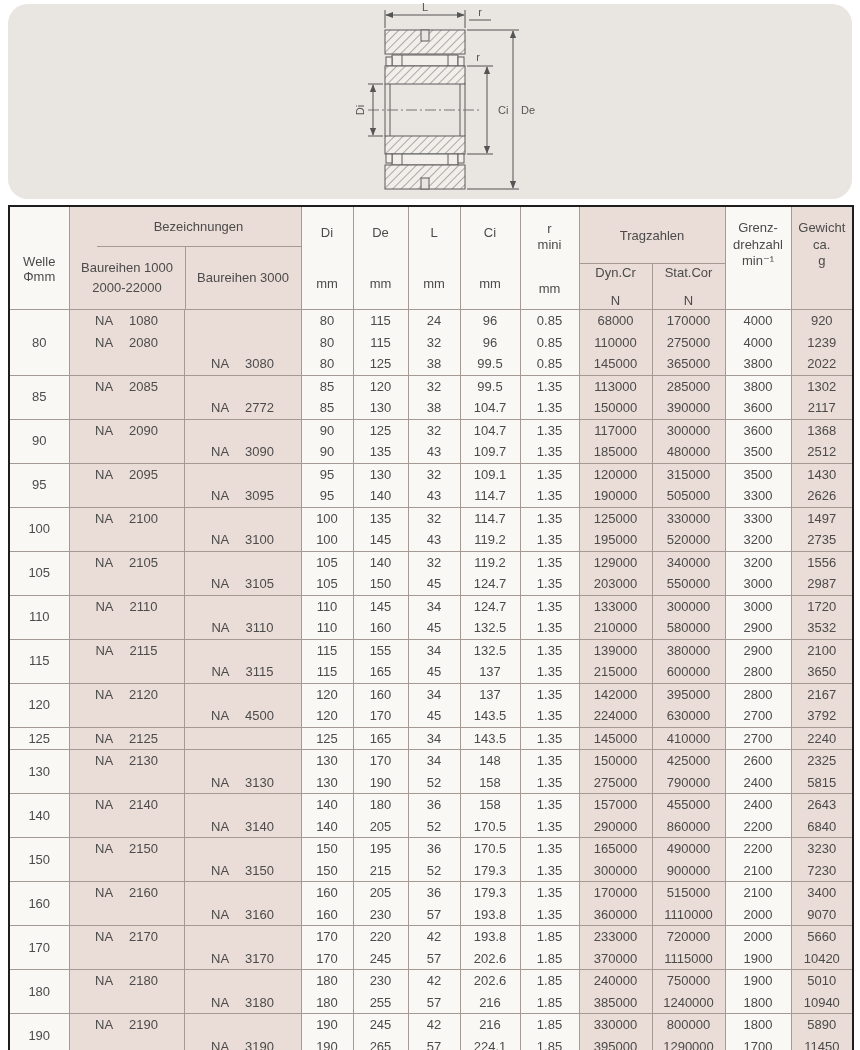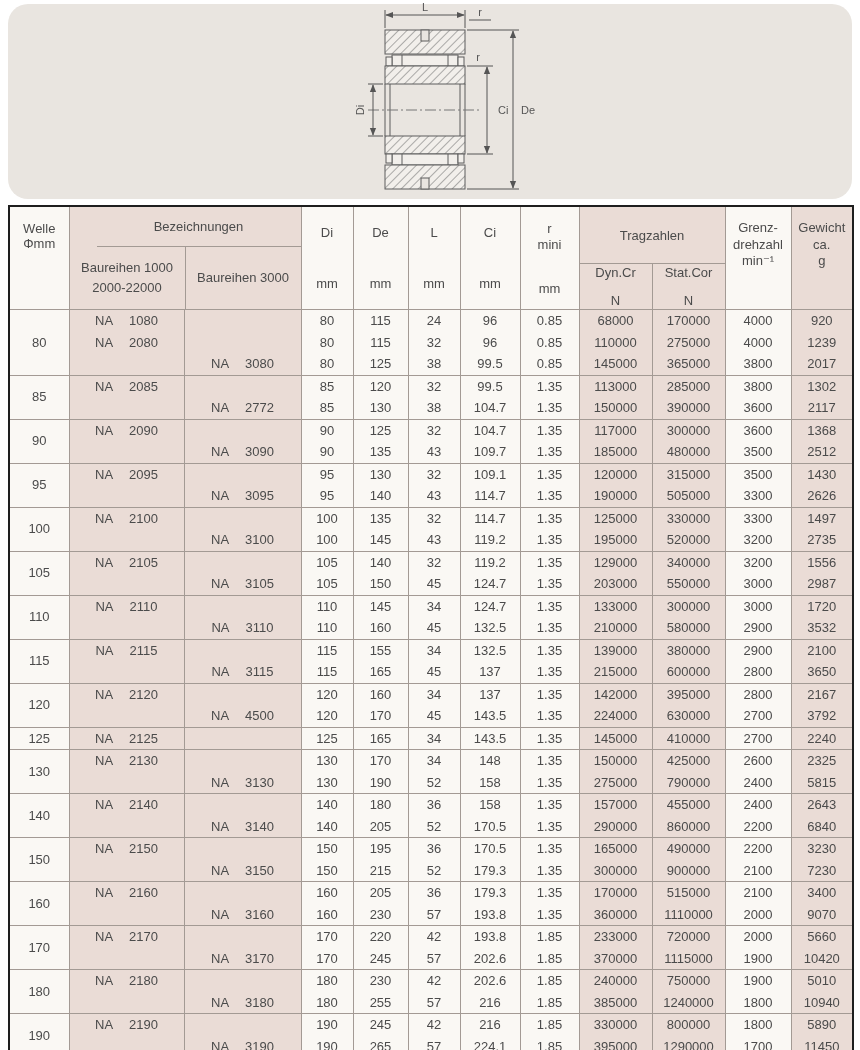--- a/index.html
+++ b/index.html
@@ -14,21 +14,21 @@
   
   table.spec{position:absolute;left:8px;top:205px;width:844px;border-collapse:collapse;table-layout:fixed;border:2px solid #1e1e1e;font-size:13px;color:#4b4b4b;background:#faf8f4;}
   table.spec th,table.spec td{border-left:1px solid #a39a94;border-right:1px solid #a39a94;padding:0;font-weight:normal;text-align:center;vertical-align:middle;}
   table.spec thead th{border-bottom:1px solid #a39a94;height:102px;}
   table.spec tbody td{border-top:none;border-bottom:none;height:21.5px;line-height:21.5px;white-space:nowrap;}
   table.spec tbody tr.gfirst td{border-top:1px solid #a39a94;}
   .pink{background:#eadcd6;}
   .white{background:#faf8f4;}
 
   .hcell{display:flex;flex-direction:column;height:102px;box-sizing:border-box;}
-  .hc-welle{justify-content:flex-start;padding:14px 0 13px;}
+  .hc-welle{justify-content:center;padding:34px 0 13px;}
   .hc-dim{justify-content:space-around;}
   .hc-r{justify-content:space-between;padding:14px 0 13px;}
   .hc-r .rtop{line-height:16px;}
   .hc-unit2{padding:12px 0 13px;}
   .hc-unit2 .ttl{line-height:17px;}
 
   .grp{display:flex;flex-direction:column;height:102px;box-sizing:border-box;}
   .grp .gtitle{display:flex;align-items:center;justify-content:center;border-bottom:1px solid #a39a94;}
   .bez .gtitle{height:39px;margin-left:27px;}
   .trag .gtitle{height:56px;}
@@ -275,21 +275,21 @@
               <span>3080</span>
             </span></td>
           <td class="white">80</td>
           <td class="white">125</td>
           <td class="white">38</td>
           <td class="white">99.5</td>
           <td class="white">0.85</td>
           <td class="pink">145000</td>
           <td class="pink">365000</td>
           <td class="white">3800</td>
-          <td class="pink">2017</td>
+          <td class="pink">2022</td>
         </tr>
         <tr class="gfirst">
           <td rowspan="2" class="white">85</td>
           <td class="pink"><span class="desig">
               <span>NA</span>
               <span>2085</span>
             </span></td>
           <td class="pink"></td>
           <td class="white">85</td>
           <td class="white">120</td>

